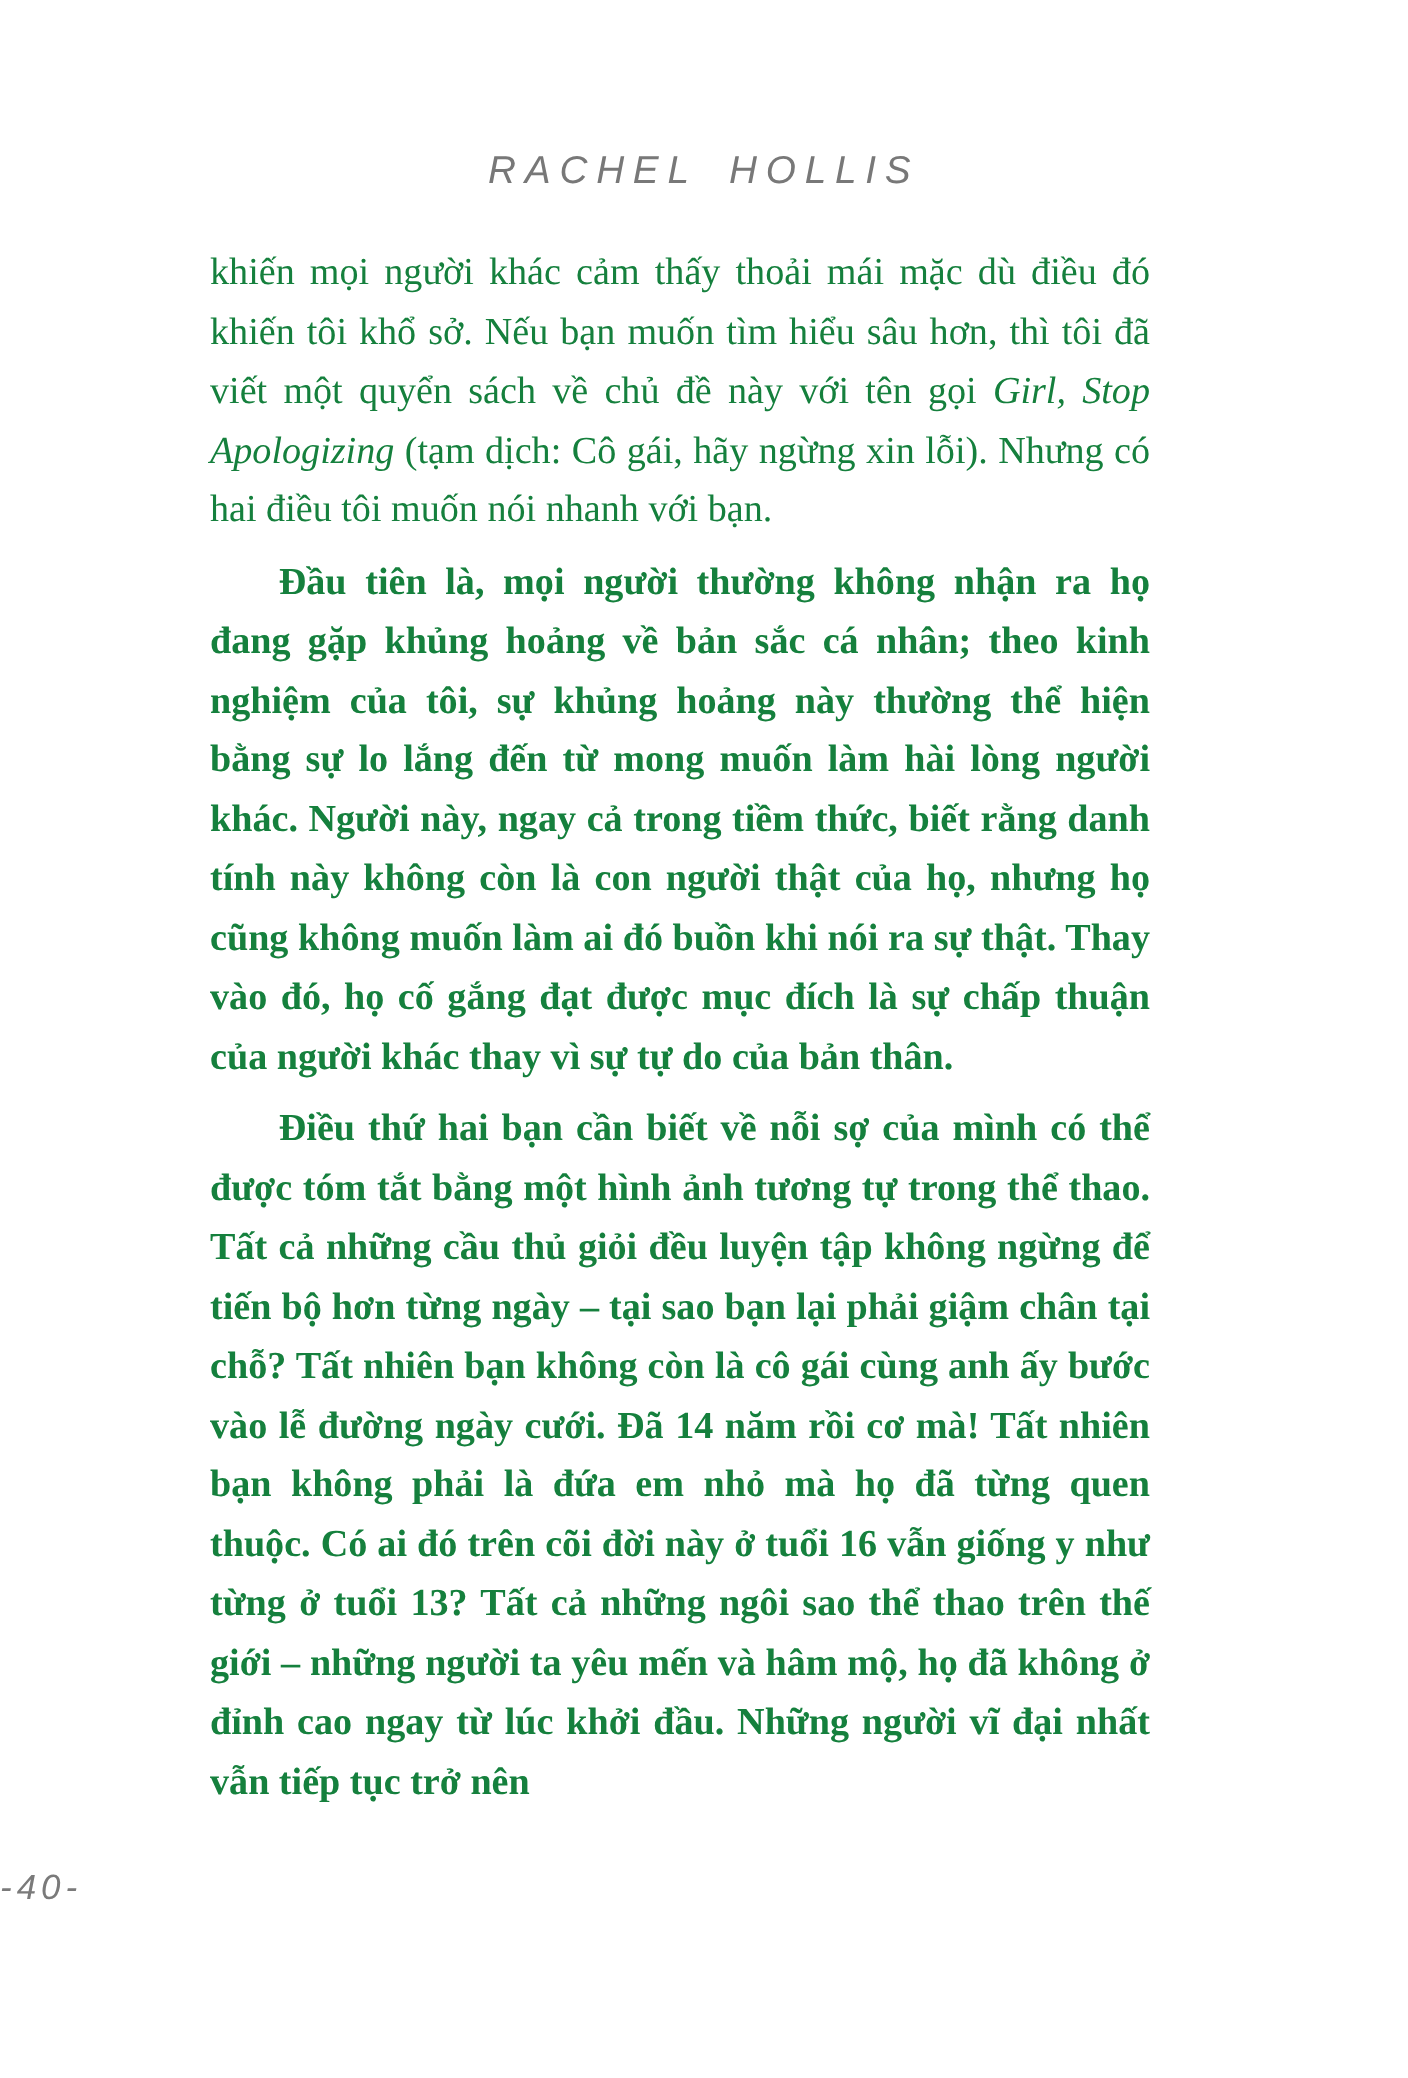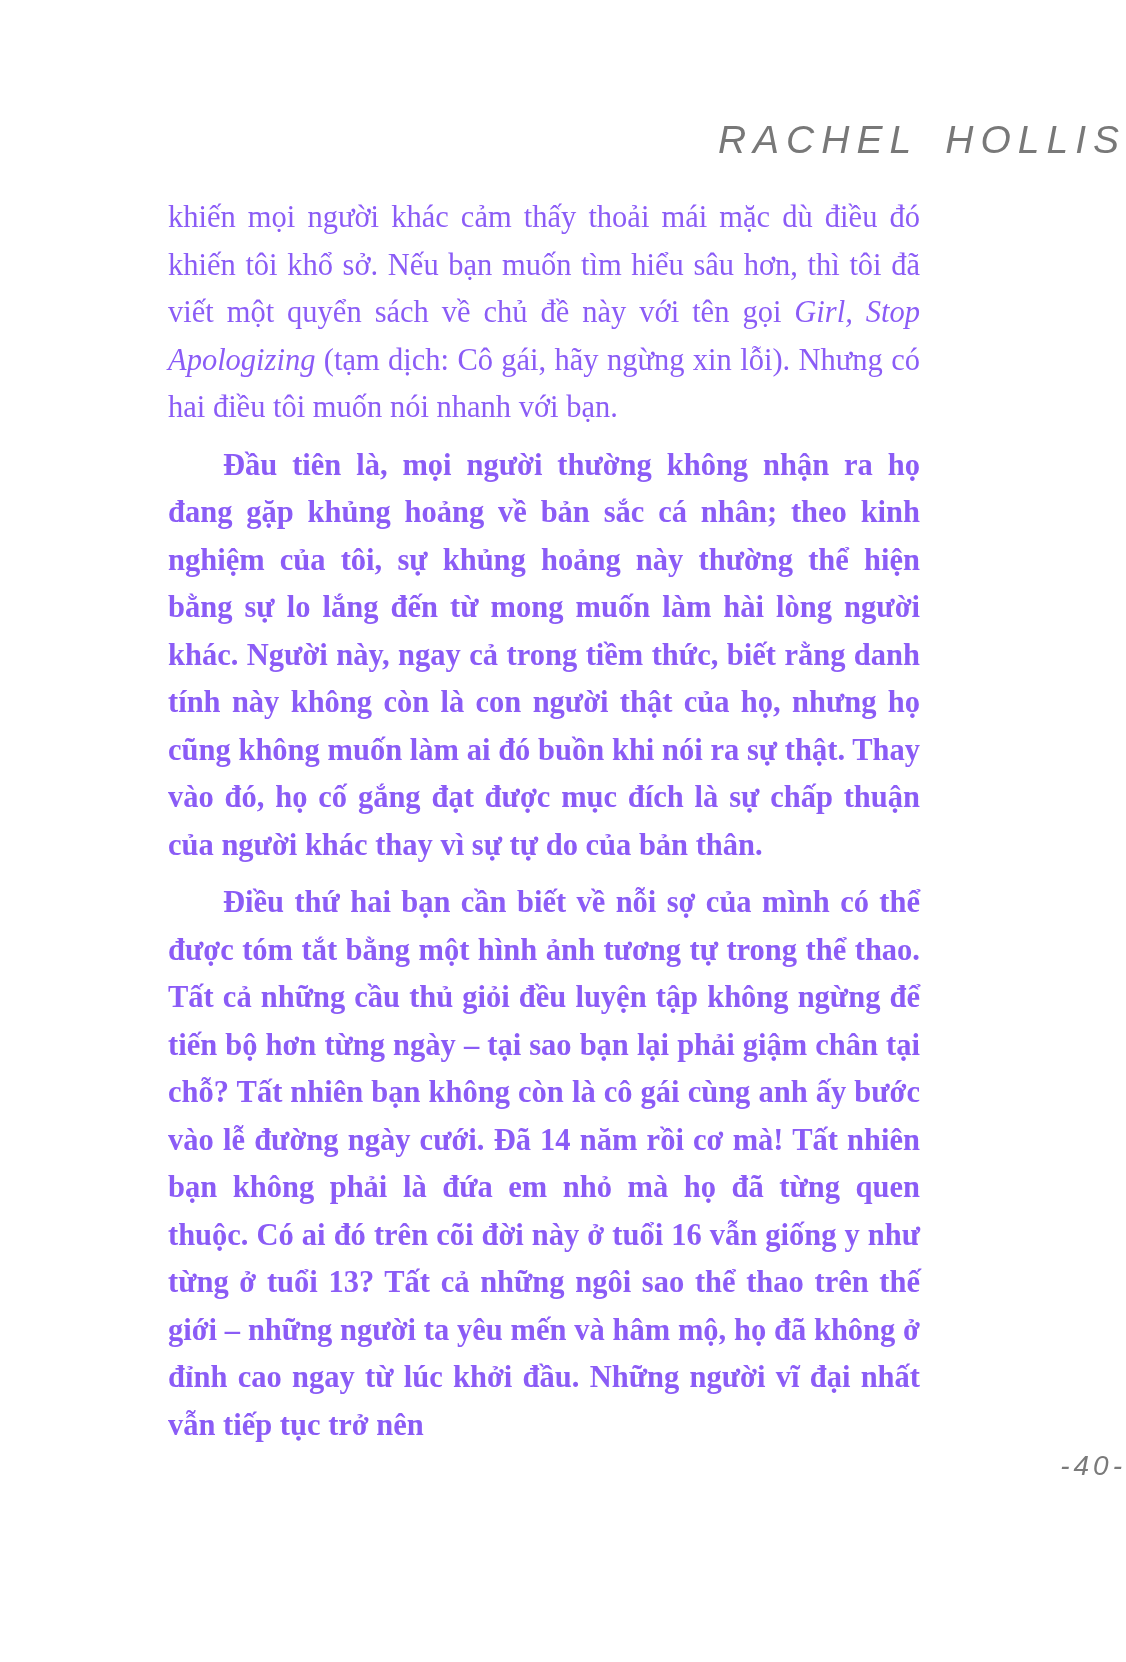--- a/index.html
+++ b/index.html
@@ -13,54 +13,54 @@
     height: 1662px;
     background: #ffffff;
     overflow: hidden;
     font-family: "Liberation Serif", "DejaVu Serif", serif;
   }
   .running-header {
     position: absolute;
     top: 118px;
     left: 0;
     width: 100%;
-    text-align: right;
+    text-align: center;
     font-family: "Liberation Sans", "DejaVu Sans", sans-serif;
     font-style: italic;
-    font-size: 39px;
+    font-size: 31px;
     letter-spacing: 7px;
     word-spacing: 10px;
     color: #787878;
   }
   .body-text {
     position: absolute;
     left: 168px;
     top: 194px;
     width: 752px;
     font-size: 30.5px;
     line-height: 47.5px;
     text-align: justify;
-    color: #8b5cf6;
+    color: #15803d;
   }
   .body-text p.para {
     margin: 0 0 10px 0;
   }
   .body-text p.para.indent {
     text-indent: 55px;
     font-weight: bold;
   }
   .body-text em {
     font-style: italic;
   }
   .page-number {
     position: absolute;
-    top: 1450px;
+    top: 1494px;
     left: 0;
     width: 100%;
-    text-align: right;
+    text-align: left;
     font-family: "Liberation Sans", "DejaVu Sans", sans-serif;
     font-style: italic;
     font-size: 28px;
     letter-spacing: 4px;
     color: #7a7a7a;
   }
 </style>
 </head>
 <body>
 

